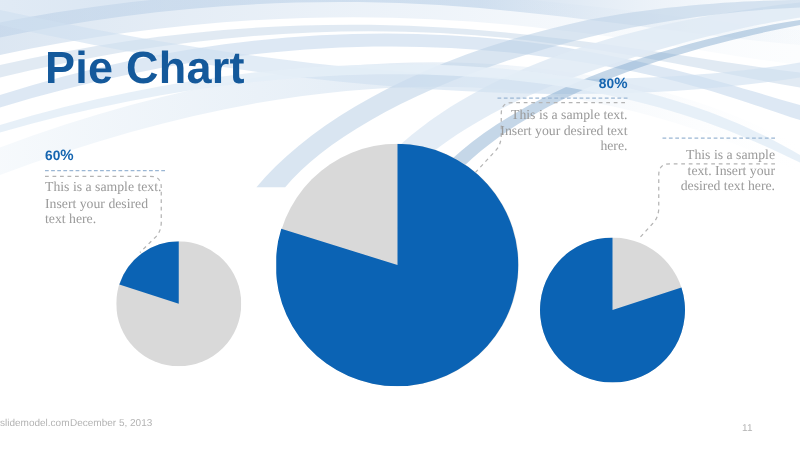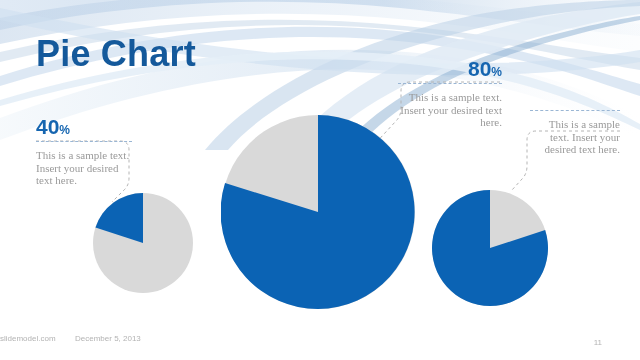--- a/index.html
+++ b/index.html
@@ -38,21 +38,21 @@
   }
 
   
   .callout { position: absolute; }
   .pct {
     font-weight: bold;
     color: #1565b0;
     line-height: 1;
     white-space: nowrap;
   }
-  .pct .num { font-size: 21px; }
+  .pct .num { font-size: 11px; }
   .pct .sym { font-size: 12px; }
   .pct-rule {
     border-top: 1px dashed #9ab6d4;
     margin-top: 4px;
   }
   .body-text {
     font-size: 11px;
     line-height: 12.5px;
     color: #9a9a9a;
     margin-top: 7px;
@@ -85,21 +85,21 @@
   
   #footer {
     position: absolute;
     left: 0;
     top: 334px;
     width: 640px;
     height: 16px;
     font-size: 8px;
     color: #b3b3b3;
   }
-  #footer-date { position: absolute; left: 55px; top: 0; padding-left: 20px; }
+  #footer-date { position: absolute; left: 36px; top: 0; padding-left: 20px; }
   #footer-site { position: absolute; left: 0; top: 0; width: 640px; }
   #footer-page { position: absolute; right: 38px; top: 4px; }
 </style>
 </head>
 <body>
 
 <div id="slide">
 
   <svg id="wave-band" viewBox="0 0 640 150" preserveAspectRatio="none">
     <defs>
@@ -156,21 +156,21 @@
   </svg>
 
   <svg class="pie" style="left:432px; top:190px;" width="116" height="116" viewBox="0 0 116 116">
     <circle cx="58" cy="58" r="58" fill="#d9d9d9"></circle>
 
     <path d="M58,58 L58,0 A58,58 0 1,0 113.16,40.07 Z" fill="#0b63b4"></path>
   </svg>
 
   <div class="callout" id="callout-30">
     <div class="pct">
-      <span class="num">40</span><span class="sym">%</span>
+      <span class="num">60</span><span class="sym">%</span>
     </div>
     <div class="pct-rule"></div>
     <div class="body-text">This is a sample text. Insert your desired text here.</div>
   </div>
 
   <div class="callout" id="callout-80">
     <div class="pct">
       <span class="num">80</span><span class="sym">%</span>
     </div>
     <div class="pct-rule"></div>

